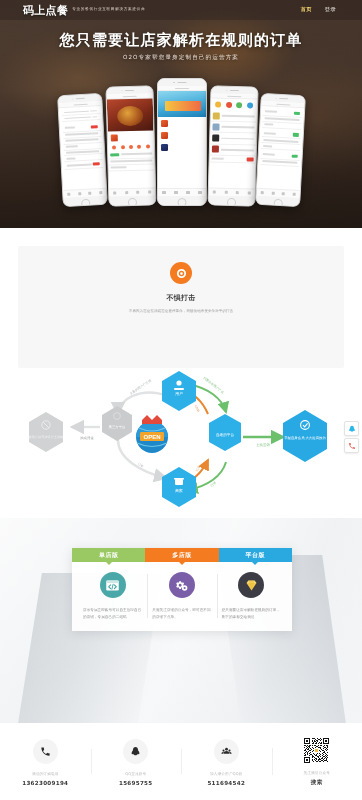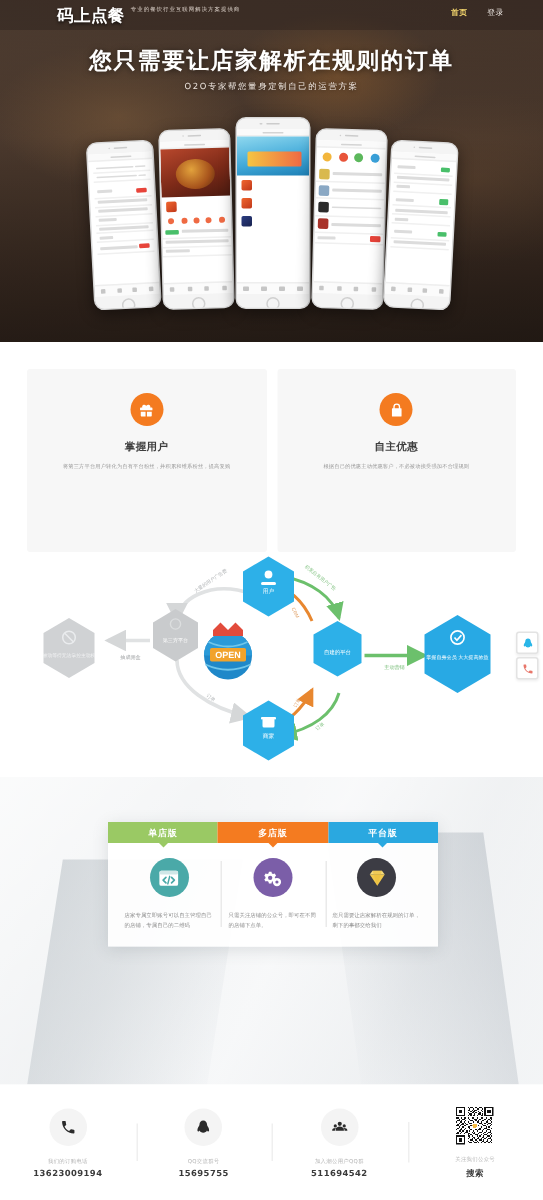--- a/index.html
+++ b/index.html
@@ -8,21 +8,21 @@
     font-family:"DejaVu Sans","Liberation Sans",sans-serif;
     background:#fff; color:#333; font-size:10px;
   }
 
   
   .header{
     position:absolute; top:0; left:0; width:362px; height:20px;
     display:flex; align-items:center; z-index:40;
     background:rgba(40,30,25,0.38);
   }
-  .logo-wrap{ display:flex; align-items:flex-start; margin-left:38px; gap:4px; }
+  .logo-wrap{ display:flex; align-items:center; margin-left:23px; gap:4px; }
   .logo-mark{
     font-size:11px; font-weight:bold; color:#fff; letter-spacing:.3px;
     text-shadow:0 1px 2px rgba(0,0,0,.6); line-height:1;
   }
   .logo-sub{
     font-size:3.6px; color:#e8ded6; letter-spacing:.7px; line-height:1;
     padding-bottom:1px; white-space:nowrap; opacity:.92;
   }
   .nav{ margin-left:auto; display:flex; gap:13px; margin-right:26px; }
   .nav-item{ font-size:5.2px; color:#efe9e4; letter-spacing:.4px; line-height:1; }
@@ -422,34 +422,25 @@
   <nav class="nav">
     <a class="nav-item active">首页</a>
     <a class="nav-item">登录</a>
   </nav>
 </div>
 
 <section class="features">
   <div class="fcard">
     <div class="ficon">
       <svg viewBox="0 0 24 24">
-          <path d="M20 8h-2.2c.13-.31.2-.65.2-1a3 3 0 0 0-5.4-1.8L12 5.6l-.6-.4A3 3 0 0 0 6 7c0 .35.07.69.2 1H4a1 1 0 0 0-1 1v3h18V9a1 1 0 0 0-1-1zM4 14v6a1 1 0 0 0 1 1h6v-7H4zm9 7h6a1 1 0 0 0 1-1v-6h-7v7z"></path>
+          <path d="M12 2a10 10 0 1 0 0 20 10 10 0 0 0 0-20zm0 4a6 6 0 1 1 0 12 6 6 0 0 1 0-12zm0 3a3 3 0 1 0 0 6 3 3 0 0 0 0-6z"></path>
         </svg>
     </div>
-    <div class="ftitle">掌握用户</div>
-    <div class="fdesc">将第三方平台用户转化为自有平台粉丝，并积累和维系粉丝，提高复购</div>
-  </div>
-  <div class="fcard">
-    <div class="ficon">
-      <svg viewBox="0 0 24 24">
-          <path d="M17 9V7a5 5 0 0 0-10 0v2H5.8A.8.8 0 0 0 5 9.8v10.4c0 .44.36.8.8.8h12.4c.44 0 .8-.36.8-.8V9.8a.8.8 0 0 0-.8-.8H17zM9 7a3 3 0 0 1 6 0v2H9V7z"></path>
-        </svg>
-    </div>
-    <div class="ftitle">自主优惠</div>
-    <div class="fdesc">根据自己的优惠主动优惠客户，不必被动接受强加不合理规则</div>
+    <div class="ftitle">不惧打击</div>
+    <div class="fdesc">不再因为恶意投诉或恶意差评事件，而被动地承受竞争对手的打击</div>
   </div>
 </section>
 
 <section class="diagram">
   <svg width="362" height="150" viewBox="0 0 362 150">
     <defs>
       <marker id="ag" markerWidth="6" markerHeight="6" refX="5" refY="3" orient="auto">
         <path d="M0,0 L6,3 L0,6 z" fill="#6cc06c"></path>
       </marker>
       <marker id="ao" markerWidth="6" markerHeight="6" refX="5" refY="3" orient="auto">

